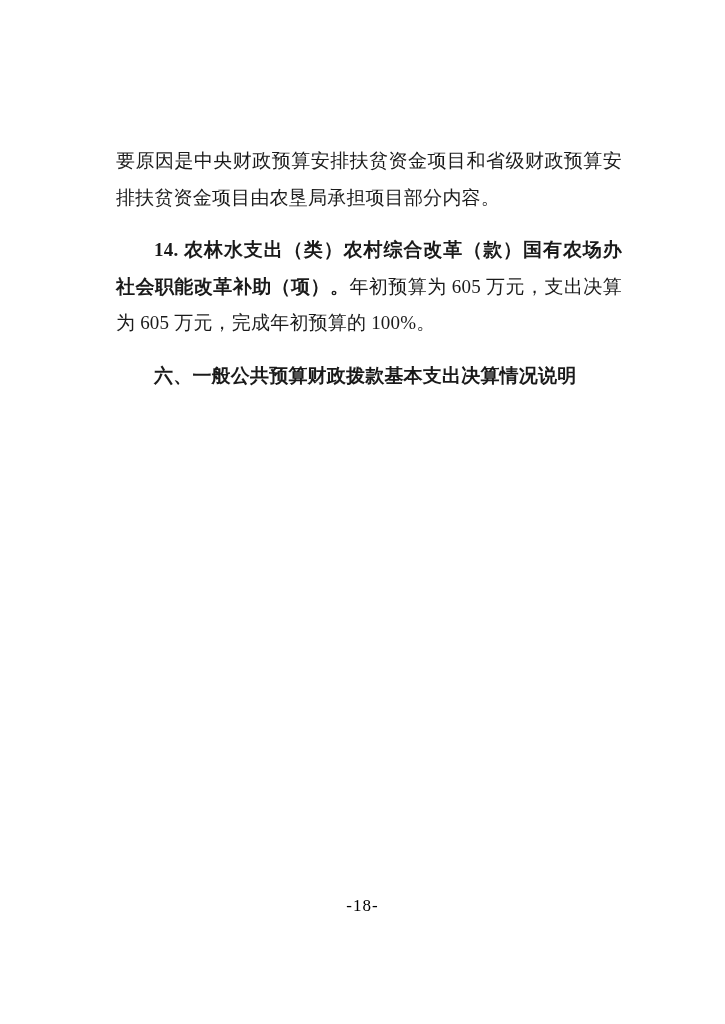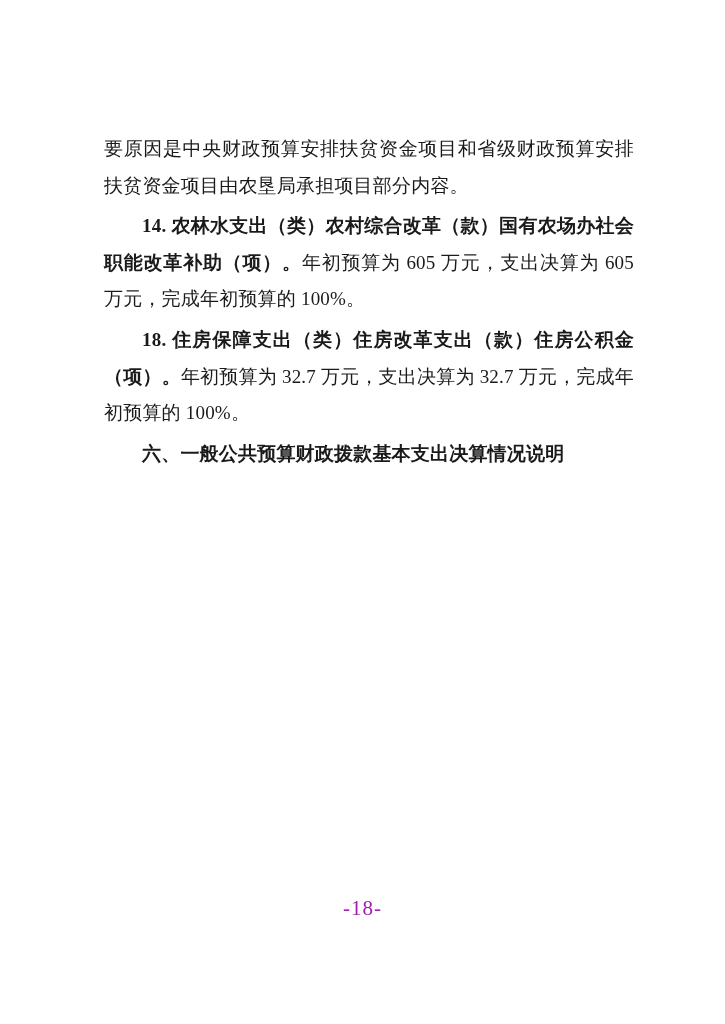--- a/index.html
+++ b/index.html
@@ -20,21 +20,21 @@
     inset: 0;
     background: #ffffff;
   }
   .content {
     position: absolute;
     left: 100px;
     top: 127px;
     width: 538px;
   }
   .content p {
-    margin: 4px;
+    margin: 16px;
     font-size: 19px;
     line-height: 36.6px;
     text-align: justify;
     letter-spacing: 0.2px;
   }
   .indent {
     text-indent: 2em;
   }
   .lead {
     font-weight: bold;
@@ -43,37 +43,36 @@
     font-family: "Liberation Sans", "DejaVu Sans", sans-serif;
     font-weight: bold;
     text-align: left;
   }
   .footer {
     position: absolute;
     top: 896px;
     left: 0;
     width: 100%;
     text-align: center;
-    font-size: 21px;
+    font-size: 17px;
     letter-spacing: 1px;
-    color: #a21caf;
+    color: #000000;
   }
 </style>
 </head>
 <body>
 
 <div class="page">
   <div class="content">
 
     <p>要原因是中央财政预算安排扶贫资金项目和省级财政预算安排扶贫资金项目由农垦局承担项目部分内容。</p>
 
 
     <p class="indent"><span class="lead">14. 农林水支出（类）农村综合改革（款）国有农场办社会职能改革补助（项）。</span><span>年初预算为 605 万元，支出决算为 605 万元，完成年初预算的 100%。</span></p>
 
-    <p class="indent"><span class="lead">18. 住房保障支出（类）住房改革支出（款）住房公积金（项）。</span><span>年初预算为 32.7 万元，支出决算为 32.7 万元，完成年初预算的 100%。</span></p>
 
 
     <p class="indent section-heading">六、一般公共预算财政拨款基本支出决算情况说明</p>
 
 
   </div>
 
   <div class="footer">-18-</div>
 </div>
 

